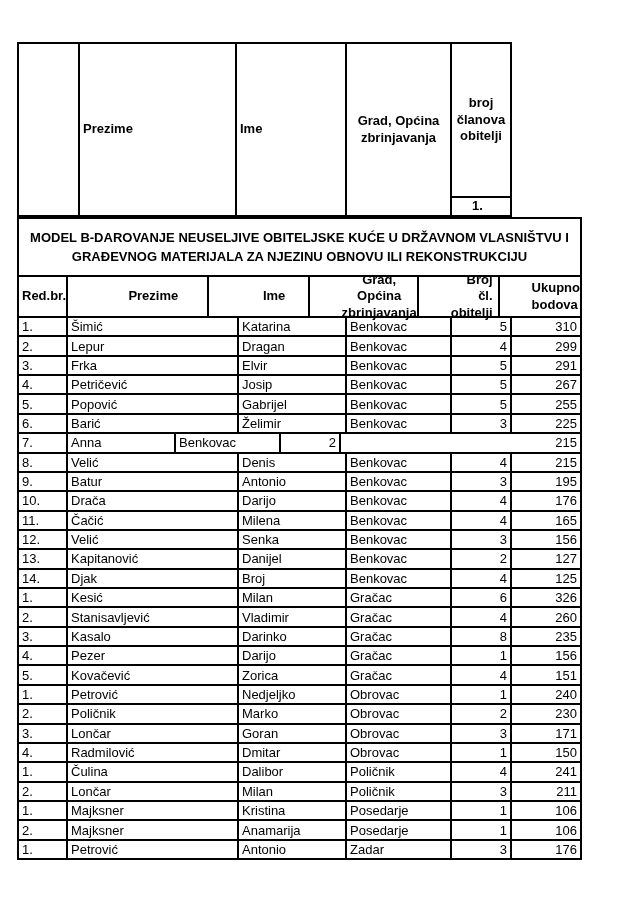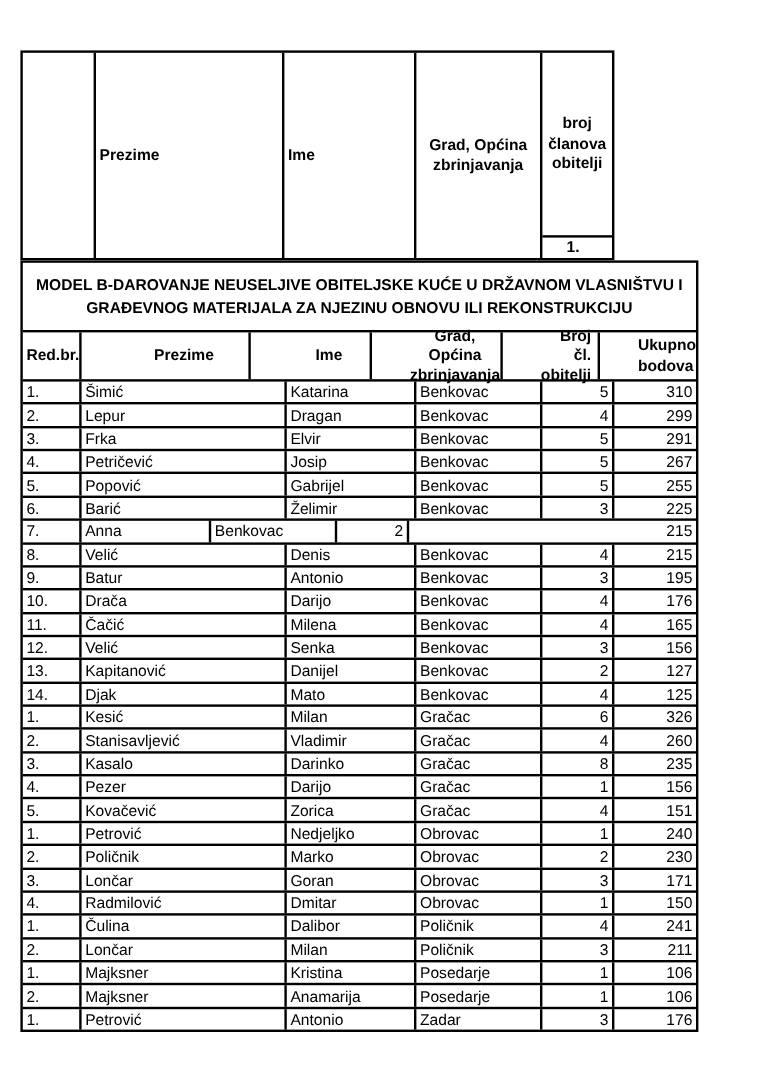--- a/index.html
+++ b/index.html
@@ -217,21 +217,21 @@
     <div class="cell c2">Kapitanović</div>
     <div class="cell c3">Danijel</div>
     <div class="cell c4">Benkovac</div>
     <div class="cell c5 num">2</div>
     <div class="cell c6 num">127</div>
   </div>
 
   <div class="mt-row">
     <div class="cell c1">14.</div>
     <div class="cell c2">Djak</div>
-    <div class="cell c3">Mato</div>
+    <div class="cell c3">Broj</div>
     <div class="cell c4">Benkovac</div>
     <div class="cell c5 num">4</div>
     <div class="cell c6 num">125</div>
   </div>
 
   <div class="mt-row">
     <div class="cell c1">1.</div>
     <div class="cell c2">Kesić</div>
     <div class="cell c3">Milan</div>
     <div class="cell c4">Gračac</div>

